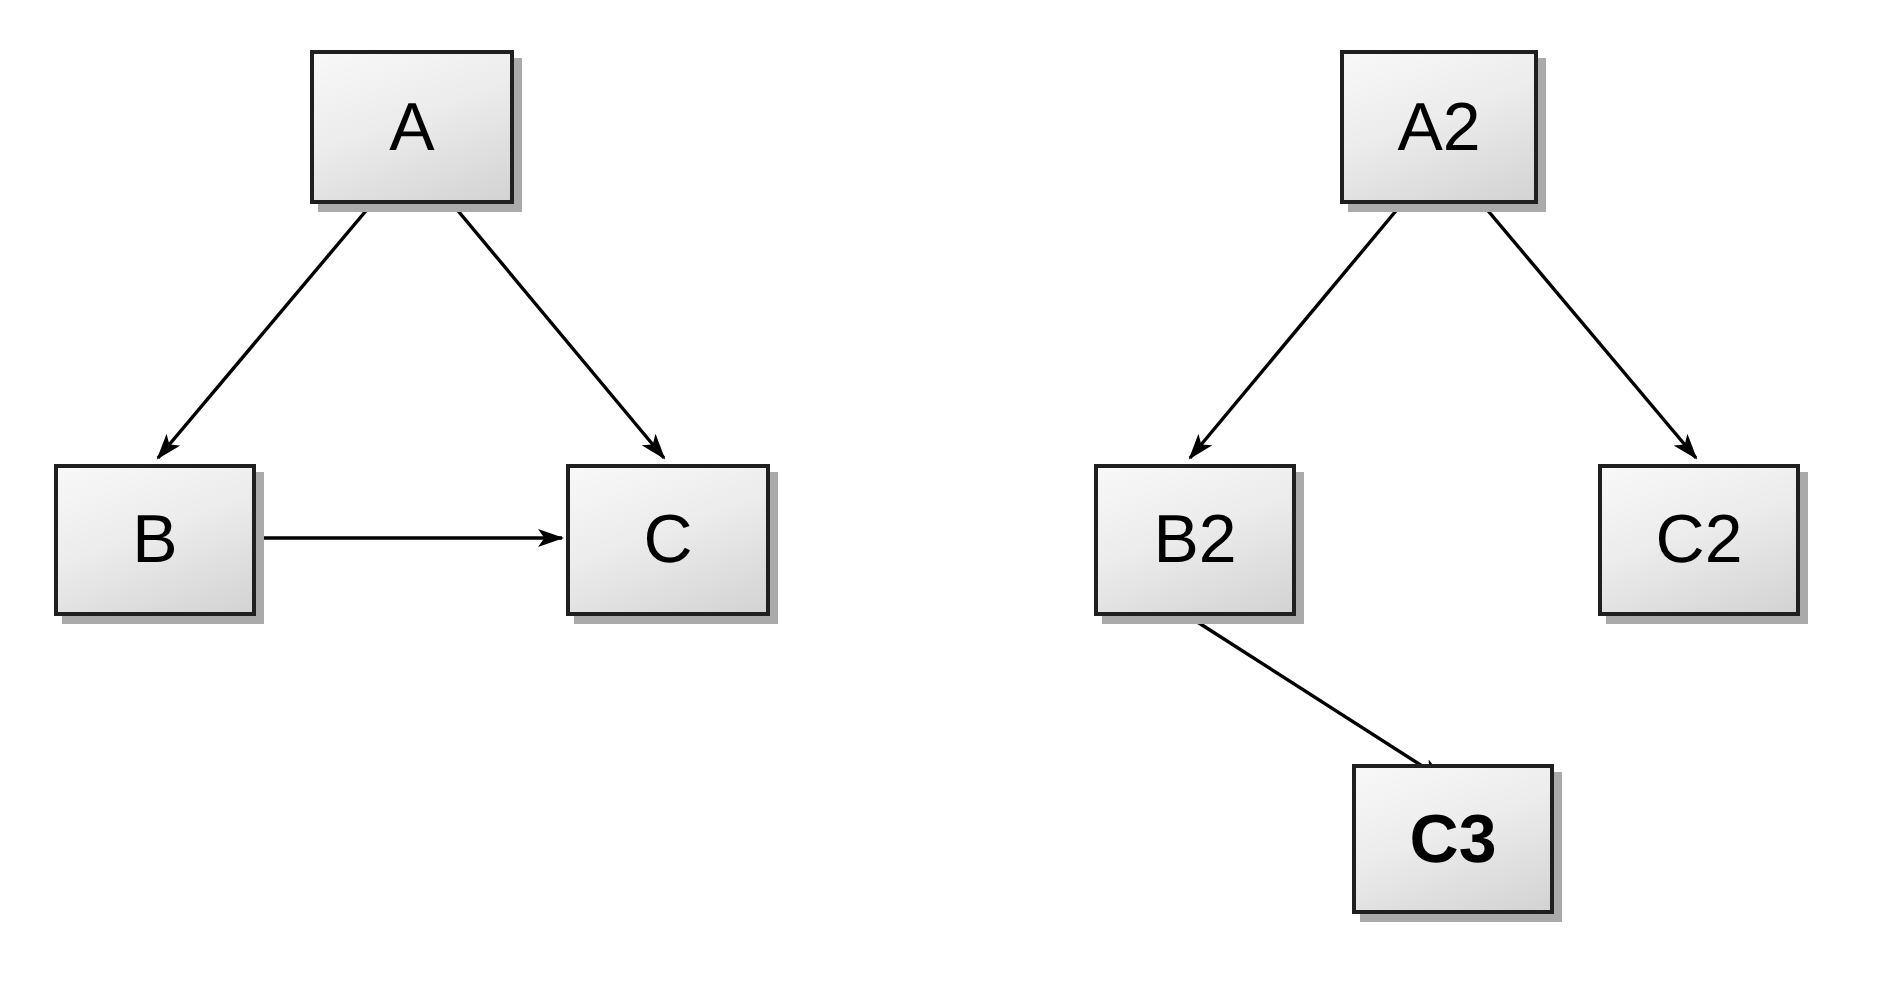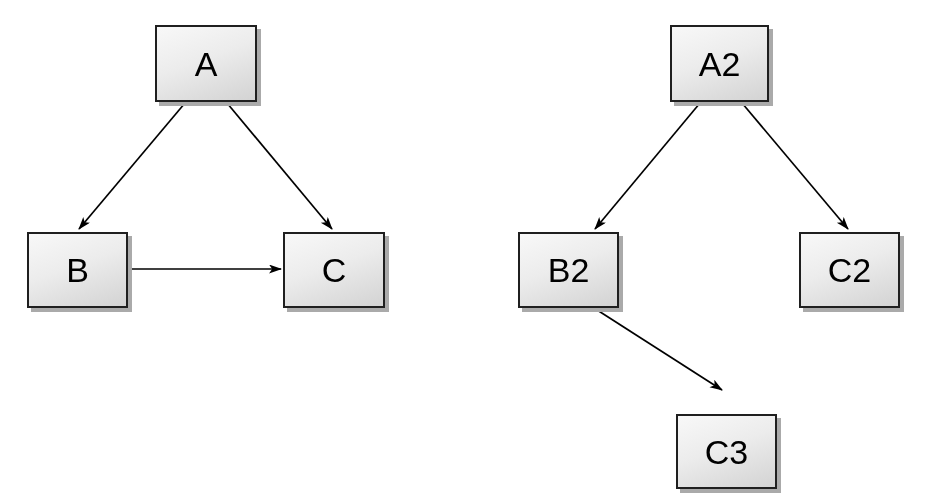--- a/index.html
+++ b/index.html
@@ -72,23 +72,23 @@
       </div>
       <div class="node" style="left: 27px; top: 232px; width: 101px; height: 76px;">
         <span class="node-label">B</span>
       </div>
       <div class="node" style="left: 283px; top: 232px; width: 102px; height: 76px;">
         <span class="node-label">C</span>
       </div>
       <div class="node" style="left: 670px; top: 25px; width: 99px; height: 77px;">
         <span class="node-label">A2</span>
       </div>
-      <div class="node" style="left: 518px; top: 232px; width: 101px; height: 76px; text-align: center;">
+      <div class="node" style="left: 547px; top: 232px; width: 101px; height: 76px; text-align: center;">
         <span class="node-label">B2</span>
       </div>
       <div class="node" style="left: 799px; top: 232px; width: 101px; height: 76px; justify-content: center;">
         <span class="node-label">C2</span>
       </div>
-      <div class="node" style="left: 676px; top: 414px; width: 101px; height: 75px;">
+      <div class="node" style="left: 676px; top: 382px; width: 101px; height: 75px; font-weight: bold;">
         <span class="node-label">C3</span>
       </div>
     </div>
 </div>
 
 </body></html>

